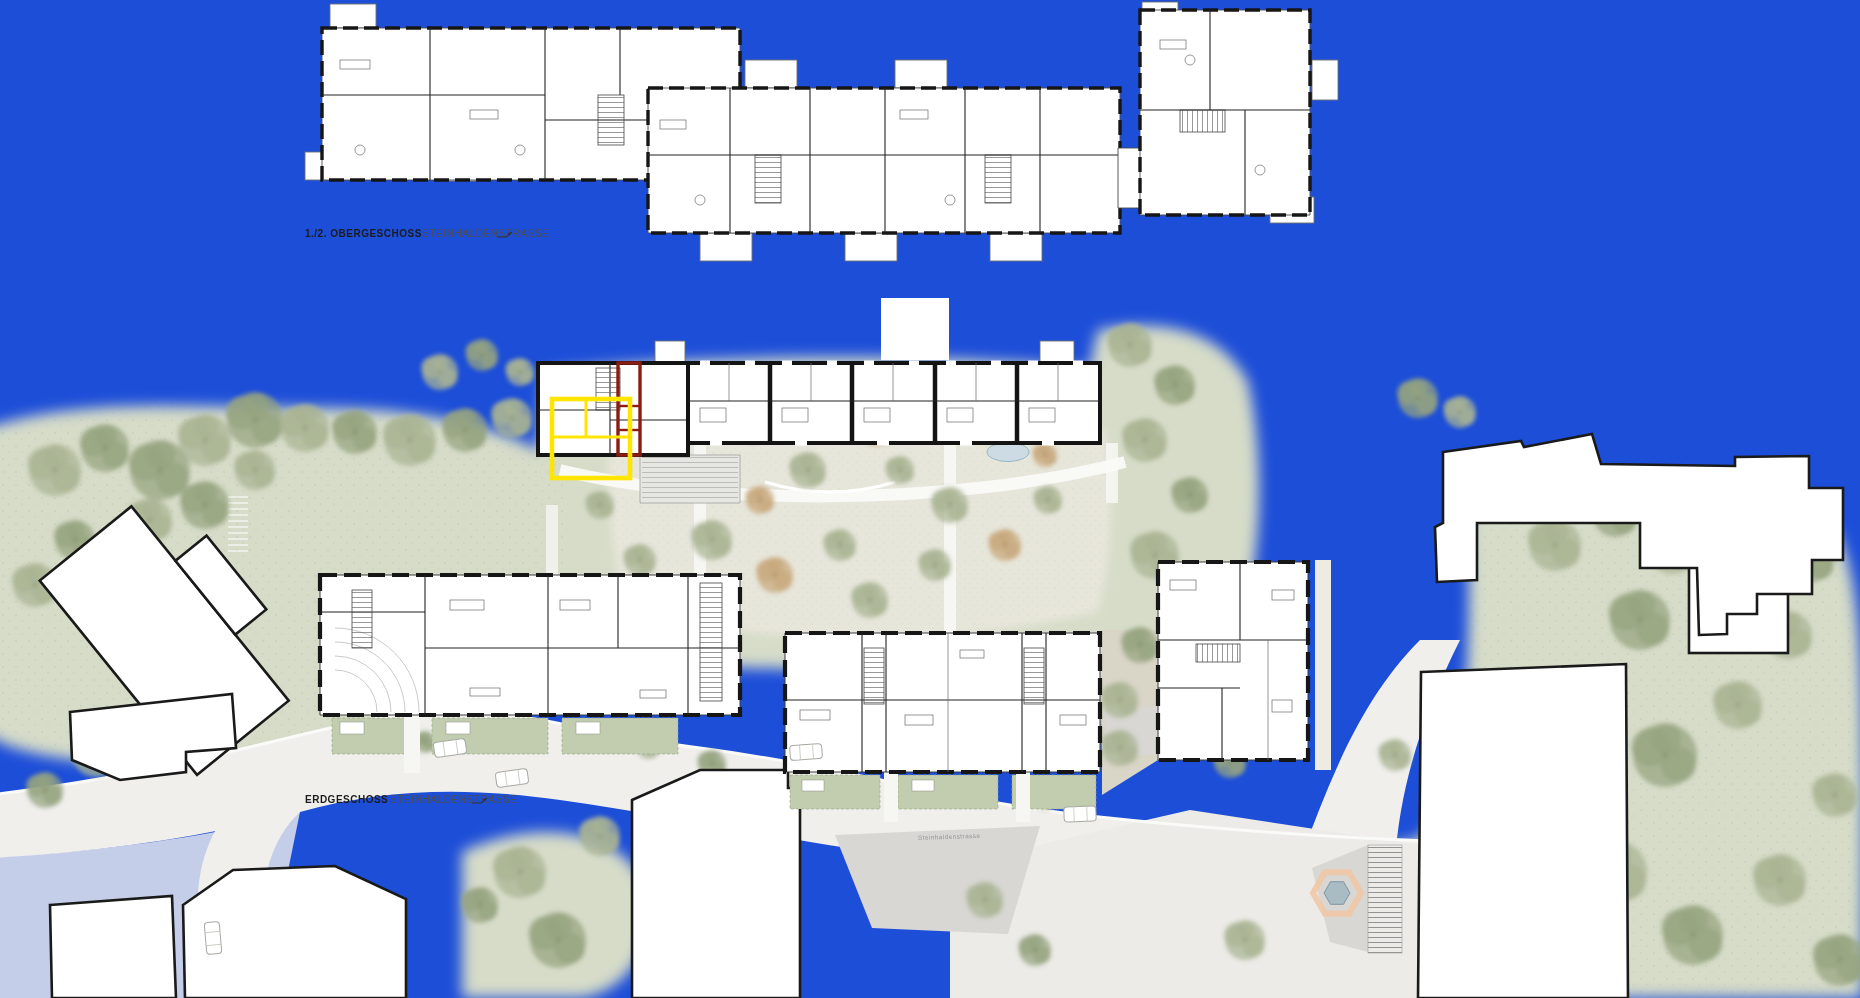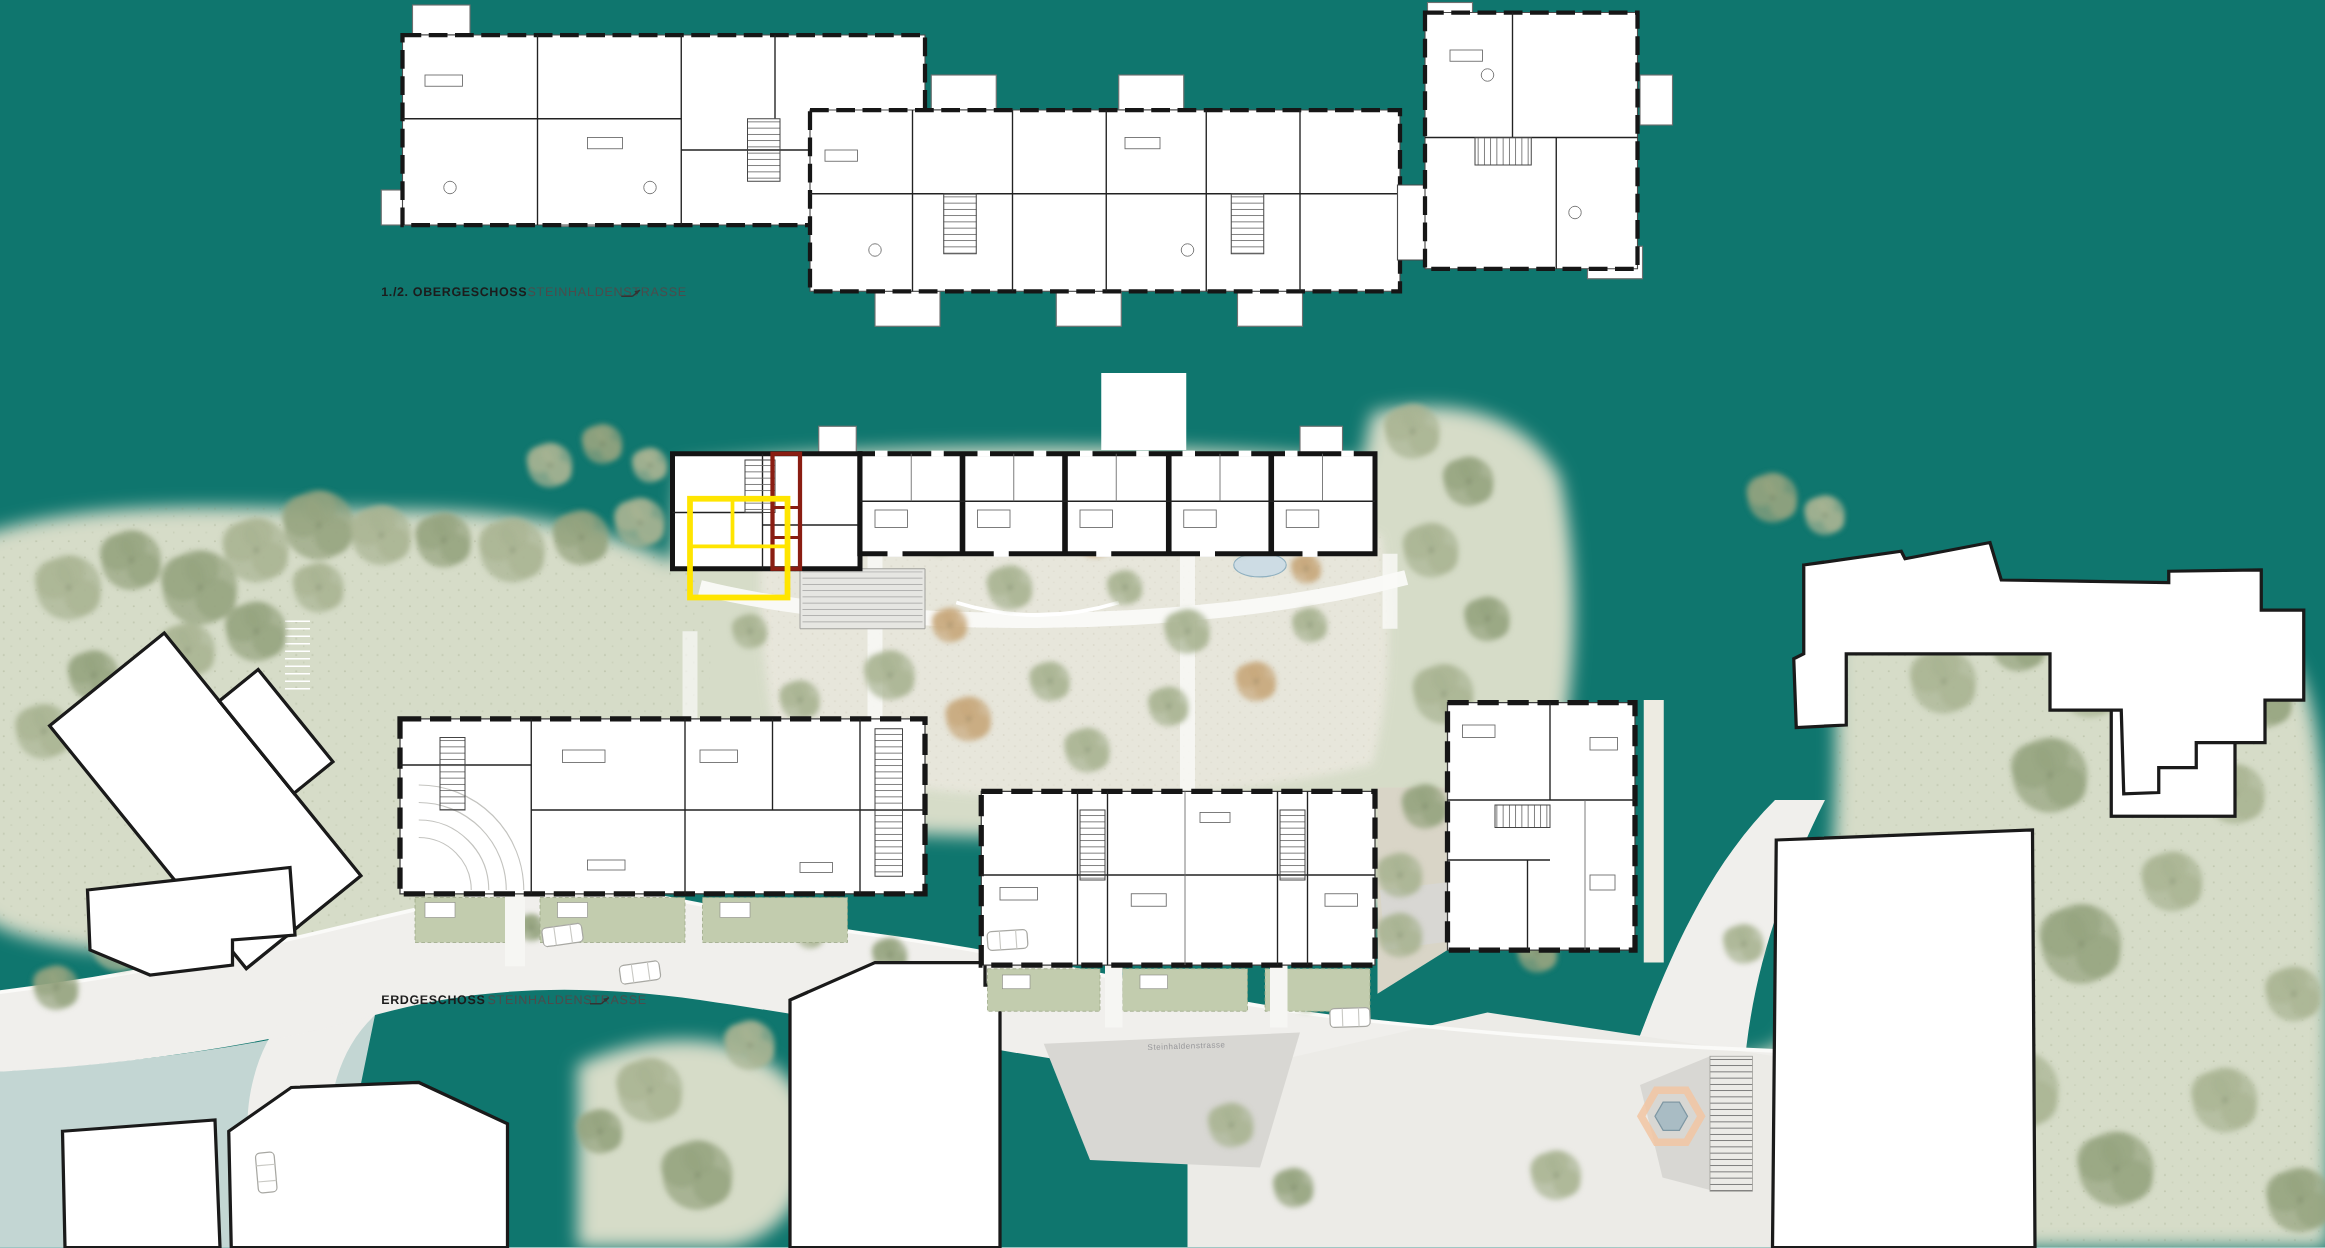--- a/index.html
+++ b/index.html
@@ -1,16 +1,16 @@
 <!DOCTYPE html>
 <html style="--paper: #ffffff; --ink: #161616; --landscape: #d6dcc8; --plaza: #e9e7dd; --street: #f0efec; --gravel: #d9d5c7; --hedge: #c2ccae; --shadow: #d8d7d3; --tree_sage: #a9b493; --tree_dark: #96a37f; --tree_tan: #c8a87c; --water: #cddce4; --water_edge: #8fb0c0; --highlight_yellow: #ffe500; --highlight_red: #8a1d12; --canopy: #e6e6e2; --path_white: #fafaf8;"><head>
 <meta charset="utf-8">
 <style>
   html,body{margin:0;padding:0;background:#fff;}
-  .stage{position:relative;width:1860px;height:998px;overflow:hidden;background:#0f766e;
+  .stage{position:relative;width:1860px;height:998px;overflow:hidden;background:#1d4ed8;
          font-family:"Liberation Sans", sans-serif;}
   svg{display:block;}
   
   .wthin{fill:#ffffff;stroke:#3c3c3c;stroke-width:1;}
   .wthick{fill:none;stroke:#161616;stroke-width:4.2;stroke-dasharray:17 7;}
   .uwthin{fill:#ffffff;stroke:#4a4a4a;stroke-width:.9;}
   .uwthick{fill:none;stroke:#161616;stroke-width:3.4;stroke-dasharray:15 6;}
   .solidw{fill:#ffffff;stroke:#141414;stroke-width:4;}
   .divider{stroke:#141414;stroke-width:4.5;}
   .iw{stroke:#222;stroke-width:1.1;fill:none;}

